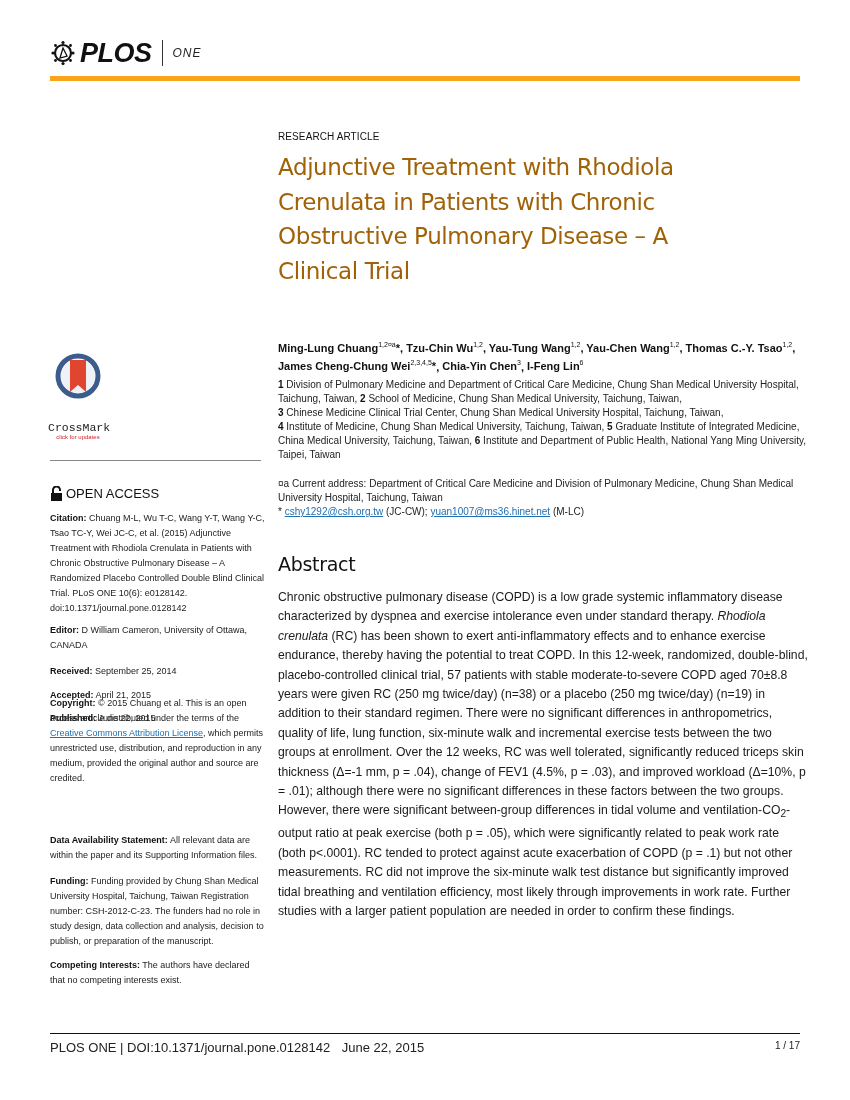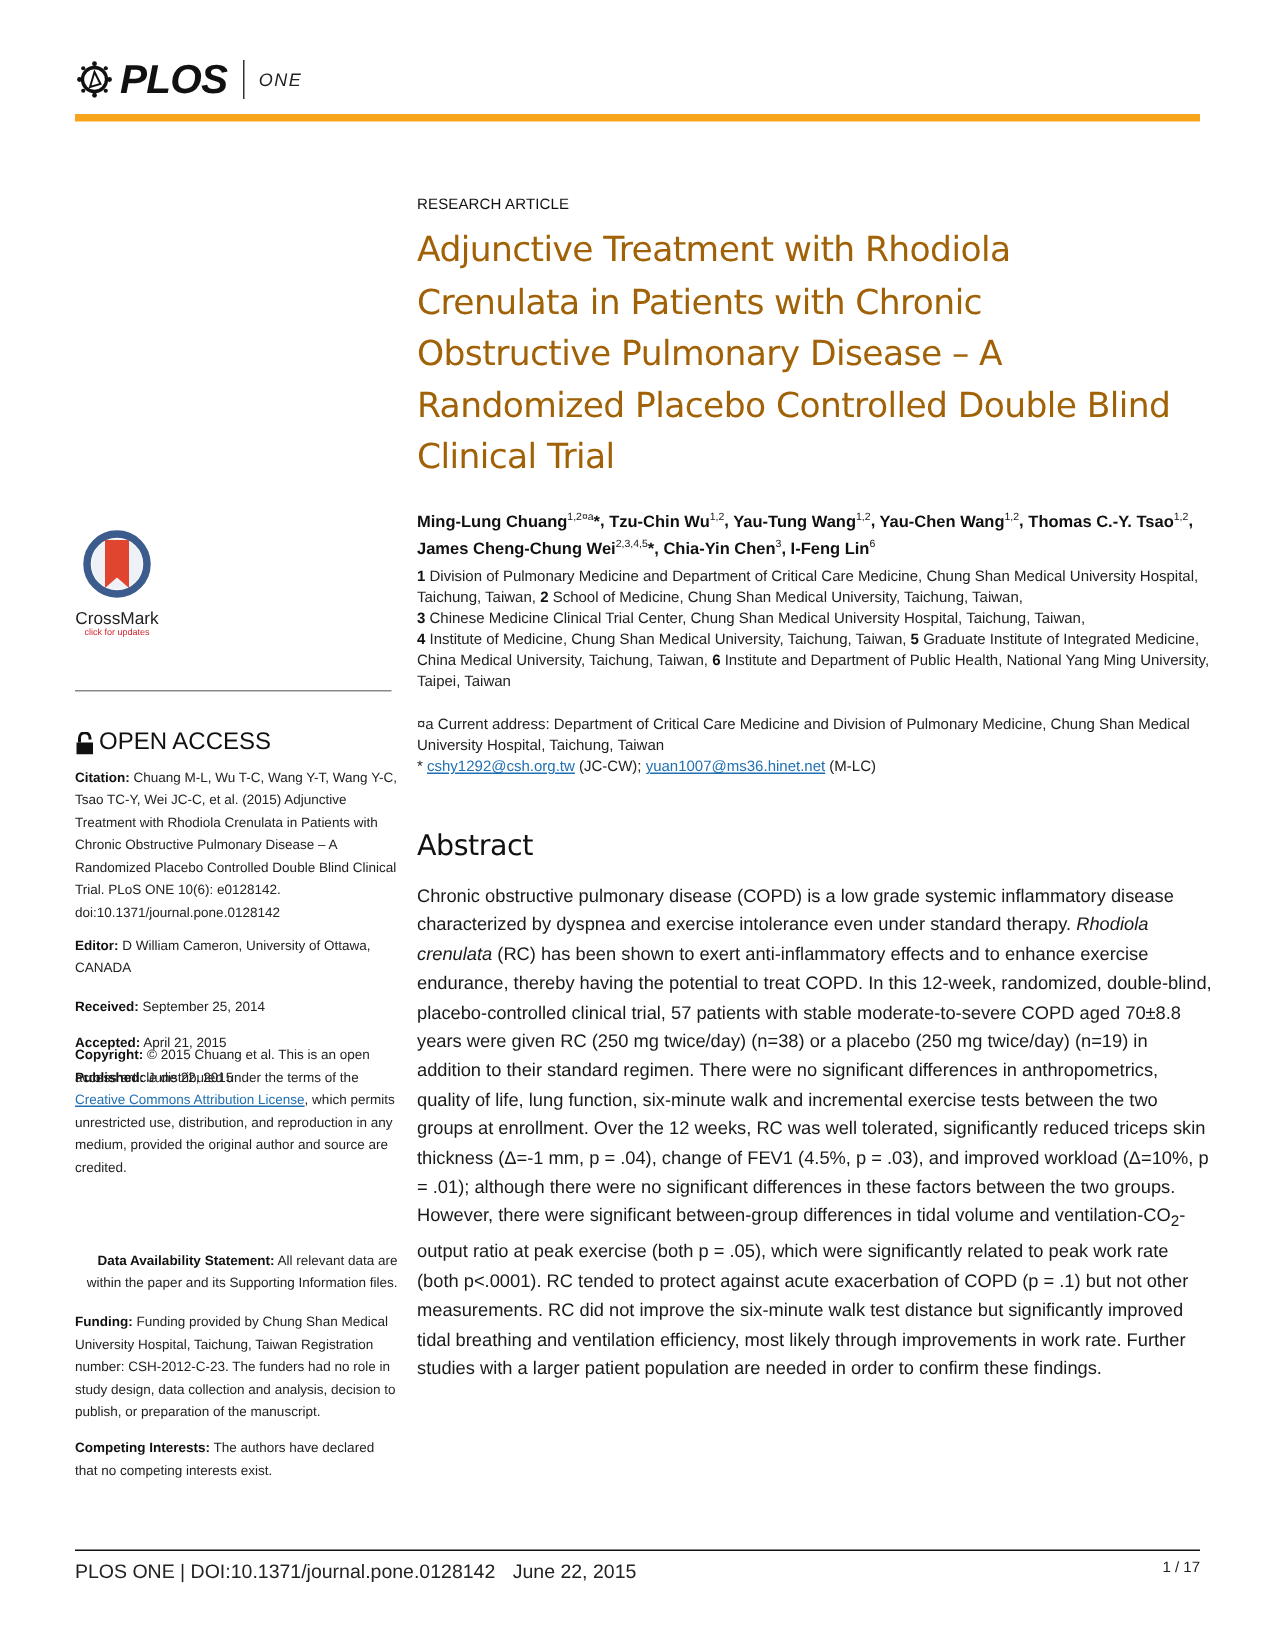--- a/index.html
+++ b/index.html
@@ -9,24 +9,24 @@
   
   #logo { left: 50px; top: 38px; height: 30px; display: flex; align-items: center; font-style: italic; }
   #logo .globe { width: 26px; height: 26px; margin-right: 4px; }
   #logo .plos { font-family: "Liberation Sans", sans-serif; font-weight: bold; font-size: 27px; letter-spacing: -0.5px; color: #111; }
   #logo .sep { width: 1px; height: 26px; background: #333; margin: 0 10px 0 10px; }
   #logo .one { font-size: 12px; letter-spacing: 1px; color: #222; }
   #orange-rule { left: 50px; top: 76px; width: 750px; height: 5px; background: #f9a51b; }
 
   
   #crossmark { left: 48px; top: 352px; width: 60px; text-align: center; }
-  #crossmark .cm-name { font-family: Liberation Sans, sans-serif; font-size: 11.5px; color: #222; margin-top: 2px; }
+  #crossmark .cm-name { font-family: Liberation Mono, monospace; font-size: 11.5px; color: #222; margin-top: 17px; }
   #crossmark .cm-sub { font-size: 6px; color: #d2232a; margin-top: 0px; }
   #side-rule { left: 50px; top: 460px; width: 211px; height: 1px; background: #888; }
-  #open-access { left: 50px; top: 486px; display: flex; align-items: center; font-size: 16px; color: #111; }
+  #open-access { left: 50px; top: 486px; display: flex; align-items: flex-start; font-size: 13px; color: #111; }
   #open-access svg { margin-right: 3px; }
   .side { left: 50px; width: 215px; font-size: 9px; line-height: 15px; color: #222; }
   .side b { color: #111; }
   .side a { color: #1f6fb2; text-decoration: underline; }
 
   
   #article-type { left: 278px; top: 131px; font-size: 10px; color: #111; letter-spacing: 0.1px; }
   #title { left: 278px; top: 150px; width: 540px; font-family: "DejaVu Sans", sans-serif; font-size: 23px; line-height: 34.5px; color: #a16207; letter-spacing: -0.4px; }
   #authors { left: 278px; top: 337px; width: 530px; font-size: 11px; line-height: 15px; font-weight: bold; color: #111; }
   #authors sup { font-size: 7px; font-weight: normal; }
@@ -102,39 +102,38 @@
   <span>April 21, 2015</span>
 </div>
 <div class="abs side" style="top:711px;">
   <b>Published:</b>
   <span>June 22, 2015</span>
 </div>
 <div class="abs side" style="top:696px;">
   <b>Copyright:</b>
   <span>© 2015 Chuang et al. This is an open access article distributed under the terms of the </span><a>Creative Commons Attribution License</a><span>, which permits unrestricted use, distribution, and reproduction in any medium, provided the original author and source are credited.</span>
 </div>
-<div class="abs side" style="top:833px;text-align:right;">
+<div class="abs side" style="top:833px;">
   <b>Data Availability Statement:</b>
   <span>All relevant data are within the paper and its Supporting Information files.</span>
 </div>
 <div class="abs side" style="top:874px;">
   <b>Funding:</b>
   <span>Funding provided by Chung Shan Medical University Hospital, Taichung, Taiwan Registration number: CSH-2012-C-23. The funders had no role in study design, data collection and analysis, decision to publish, or preparation of the manuscript.</span>
 </div>
 <div class="abs side" style="top:958px;">
   <b>Competing Interests:</b>
   <span>The authors have declared that no competing interests exist.</span>
 </div>
 
 <div id="article-type" class="abs">RESEARCH ARTICLE</div>
 <div id="title" class="abs">
   <div>Adjunctive Treatment with Rhodiola</div>
   <div>Crenulata in Patients with Chronic</div>
   <div>Obstructive Pulmonary Disease – A</div>
-  <div>Randomized Placebo Controlled Double Blind</div>
   <div>Clinical Trial</div>
 </div>
 
 <div id="authors" class="abs">
   <span><span>Ming-Lung Chuang</span><sup>1,2¤a</sup><span>*</span></span>,
   <span><span>Tzu-Chin Wu</span><sup>1,2</sup></span>,
   <span><span>Yau-Tung Wang</span><sup>1,2</sup></span>,
   <span><span>Yau-Chen Wang</span><sup>1,2</sup></span>,
   <span><span>Thomas C.-Y. Tsao</span><sup>1,2</sup></span>,
   <span><span>James Cheng-Chung Wei</span><sup>2,3,4,5</sup><span>*</span></span>,

